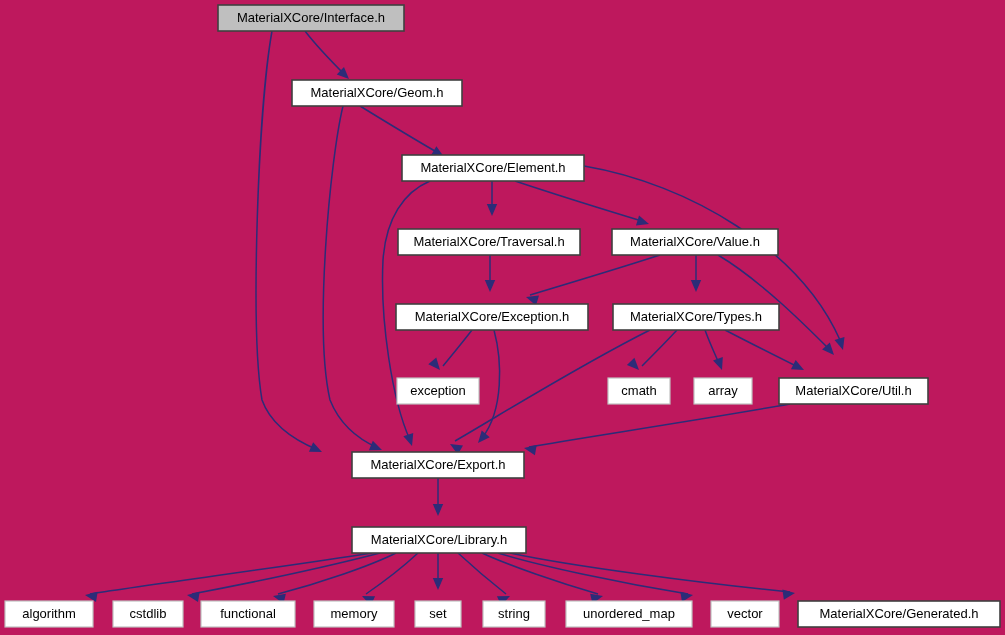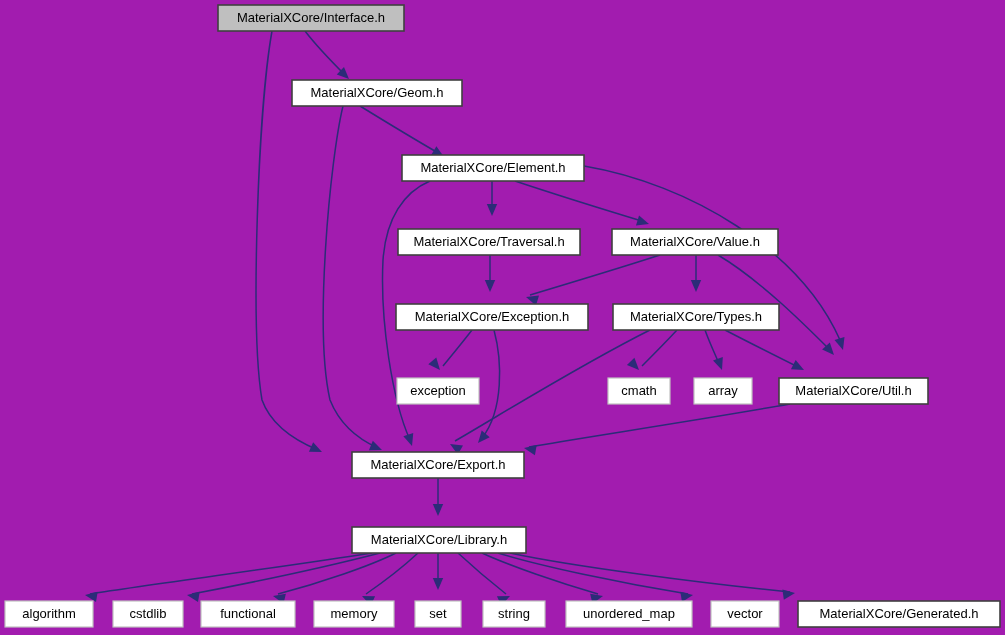--- a/index.html
+++ b/index.html
@@ -4,21 +4,21 @@
 <style>
   html, body {
     margin: 0;
     padding: 0;
     background: #ffffff;
   }
   #graph-root {
     position: relative;
     width: 1005px;
     height: 635px;
-    background: #a21caf;
+    background: #be185d;
     font-family: "Liberation Sans", sans-serif;
     overflow: hidden;
   }
   svg.graph-canvas {
     position: absolute;
     left: 0;
     top: 0;
     width: 1005px;
     height: 635px;
     display: block;

